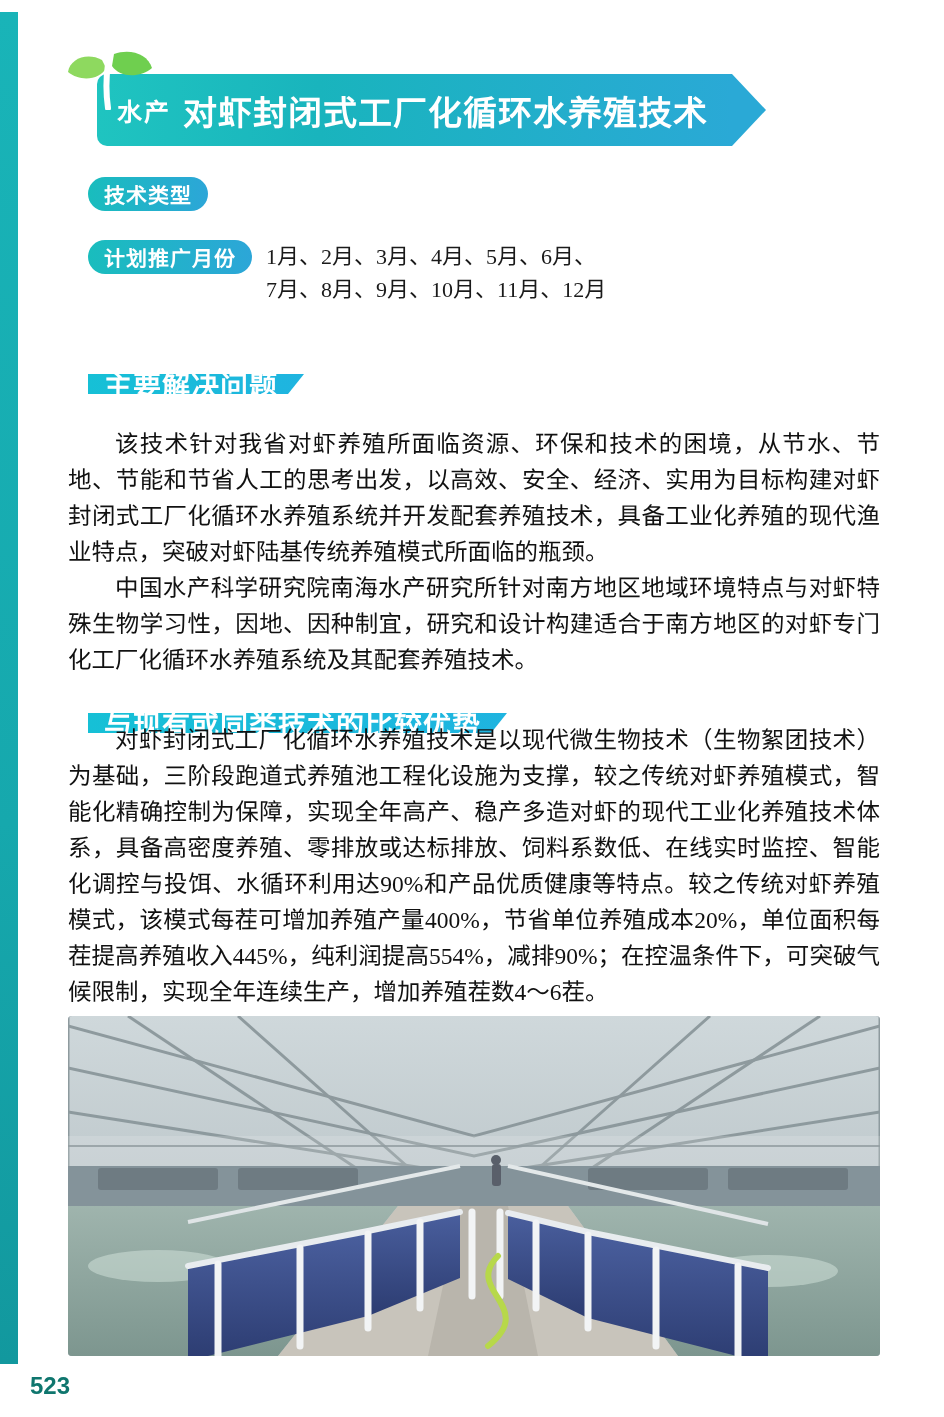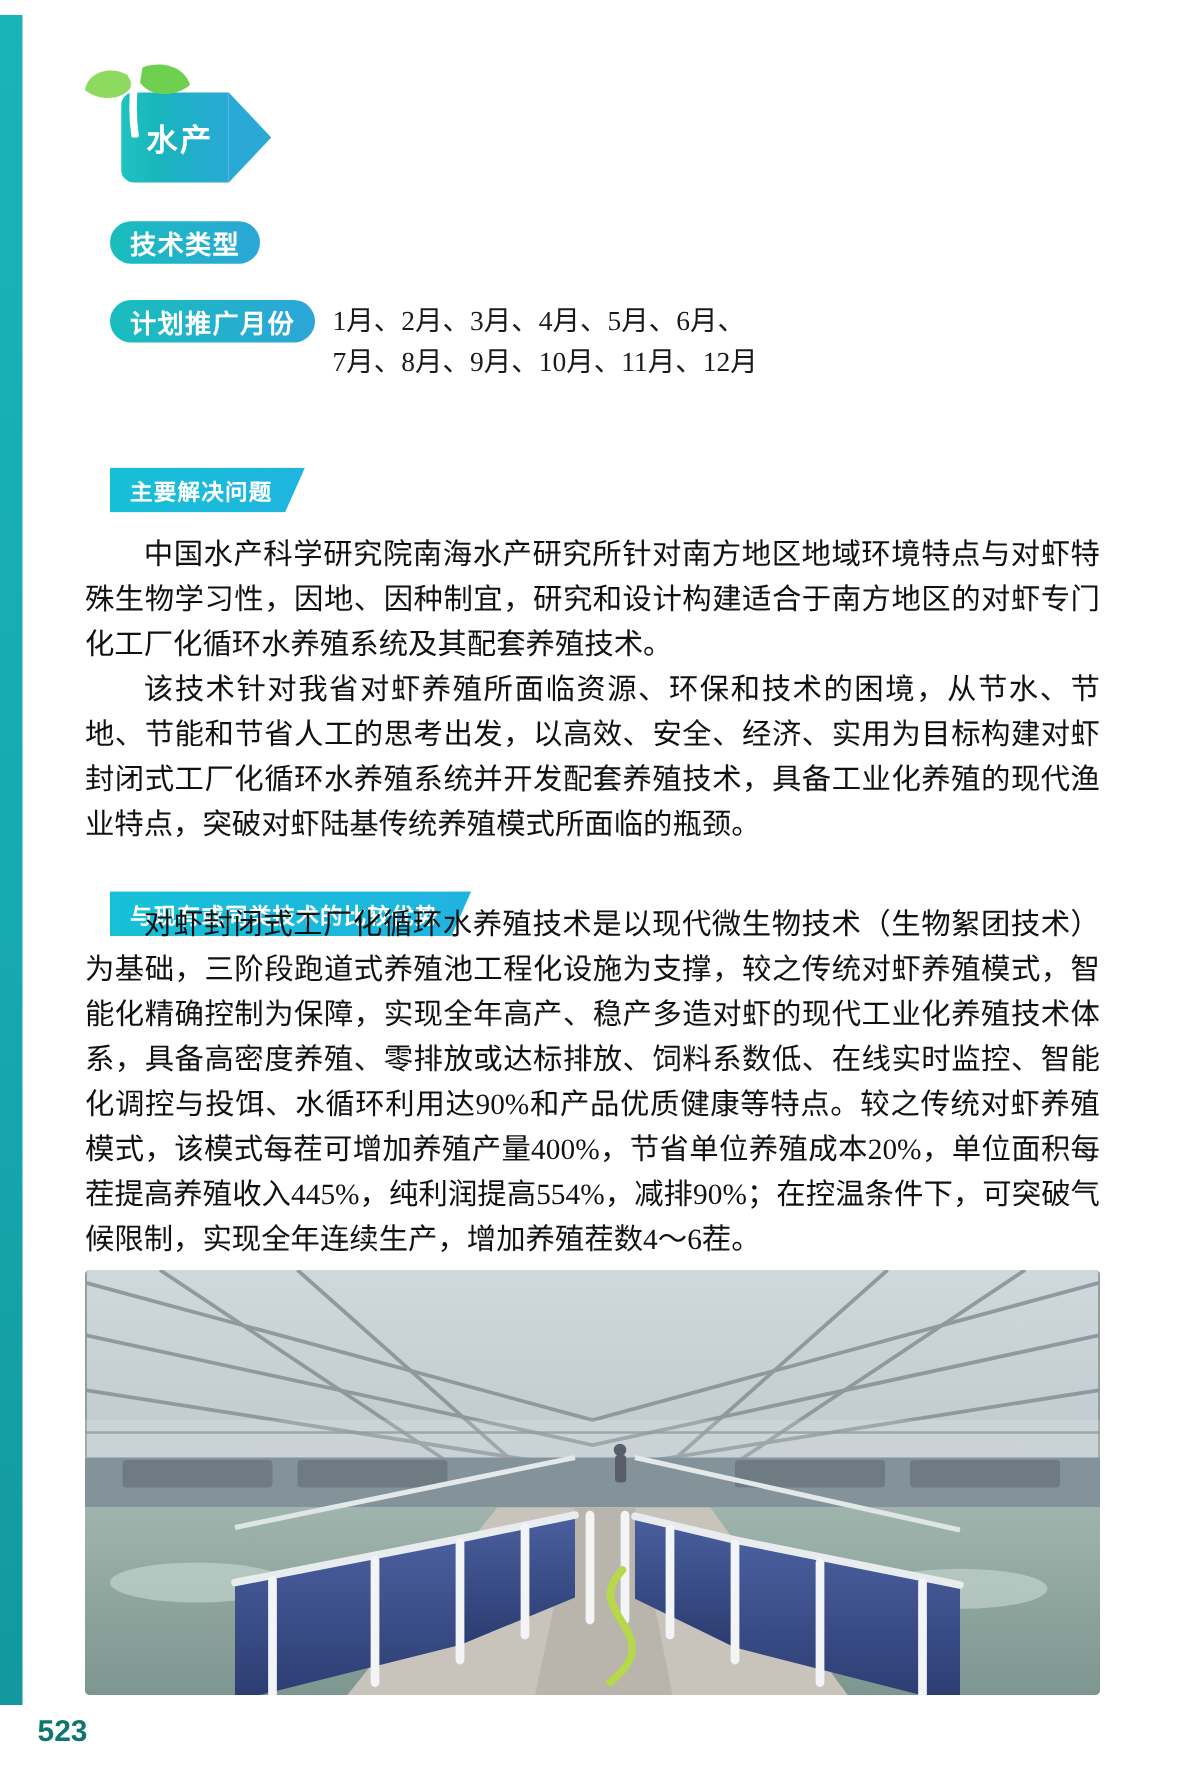--- a/index.html
+++ b/index.html
@@ -125,29 +125,29 @@
   .row2 { left: 88px; top: 228px; }
   .row3 { left: 88px; top: 300px; }
 
   .row1 .meta-value { padding-top: 4px; }
   .row2 .meta-value { padding-top: 0px; }
   .row3 .meta-value { padding-top: 4px; }
 
   
   .section-head {
     position: absolute;
-    height: 36px;
+    height: 20px;
     display: flex;
     align-items: center;
     padding: 0 26px 0 16px;
     background: linear-gradient(90deg, #16c0d6 0%, #1fb4e0 100%);
     color: #ffffff;
     font-family: "Liberation Sans", "DejaVu Sans", sans-serif;
     font-weight: bold;
-    font-size: 18px;
+    font-size: 28px;
     letter-spacing: 1px;
     white-space: nowrap;
     clip-path: polygon(0 0, 100% 0, calc(100% - 16px) 100%, 0 100%);
   }
   .sec1 { left: 88px; top: 362px; }
   .sec2 { left: 88px; top: 669px; margin-top: 32px; }
 
   
   .body-block {
     position: absolute;
@@ -193,20 +193,21 @@
 </head>
 <body>
 
 <div class="page">
 
   <div class="edge-bar"></div>
 
   <div class="title-wrap">
     <div class="title-banner">
       <span class="cat-badge">水产</span>
+      <span class="title-main">对虾封闭式工厂化循环水养殖技术</span>
     </div>
   </div>
   <svg class="sprout" viewBox="0 0 96 62">
     <path d="M52 6 C68 0 86 6 90 20 C78 30 58 30 50 18 Z" fill="#6fcf4f"></path>
     <path d="M40 12 C26 4 8 10 6 24 C18 34 38 32 44 20 Z" fill="#8ed95f"></path>
     <path d="M46 16 C44 30 44 46 46 60" stroke="#ffffff" stroke-width="6" fill="none" stroke-linecap="round"></path>
   </svg>
 
   <div class="meta-row row1">
     <span class="pill">技术类型</span>
@@ -214,22 +215,22 @@
 
   <div class="meta-row row2">
     <span class="pill">计划推广月份</span>
     <span class="meta-value" style="white-space:pre-line;">1月、2月、3月、4月、5月、6月、
 7月、8月、9月、10月、11月、12月</span>
   </div>
 
 
   <div class="section-head sec1">主要解决问题</div>
   <div class="body-block blk1">
+    <p>该技术针对我省对虾养殖所面临资源、环保和技术的困境，从节水、节地、节能和节省人工的思考出发，以高效、安全、经济、实用为目标构建对虾封闭式工厂化循环水养殖系统并开发配套养殖技术，具备工业化养殖的现代渔业特点，突破对虾陆基传统养殖模式所面临的瓶颈。</p>
     <p>中国水产科学研究院南海水产研究所针对南方地区地域环境特点与对虾特殊生物学习性，因地、因种制宜，研究和设计构建适合于南方地区的对虾专门化工厂化循环水养殖系统及其配套养殖技术。</p>
-    <p>该技术针对我省对虾养殖所面临资源、环保和技术的困境，从节水、节地、节能和节省人工的思考出发，以高效、安全、经济、实用为目标构建对虾封闭式工厂化循环水养殖系统并开发配套养殖技术，具备工业化养殖的现代渔业特点，突破对虾陆基传统养殖模式所面临的瓶颈。</p>
   </div>
 
   <div class="section-head sec2">与现有或同类技术的比较优势</div>
   <div class="body-block blk2">
     <p>对虾封闭式工厂化循环水养殖技术是以现代微生物技术（生物絮团技术）为基础，三阶段跑道式养殖池工程化设施为支撑，较之传统对虾养殖模式，智能化精确控制为保障，实现全年高产、稳产多造对虾的现代工业化养殖技术体系，具备高密度养殖、零排放或达标排放、饲料系数低、在线实时监控、智能化调控与投饵、水循环利用达90%和产品优质健康等特点。较之传统对虾养殖模式，该模式每茬可增加养殖产量400%，节省单位养殖成本20%，单位面积每茬提高养殖收入445%，纯利润提高554%，减排90%；在控温条件下，可突破气候限制，实现全年连续生产，增加养殖茬数4～6茬。</p>
   </div>
 
   <div class="photo">
     <svg width="812" height="340" viewBox="0 0 812 340">
       <defs>

